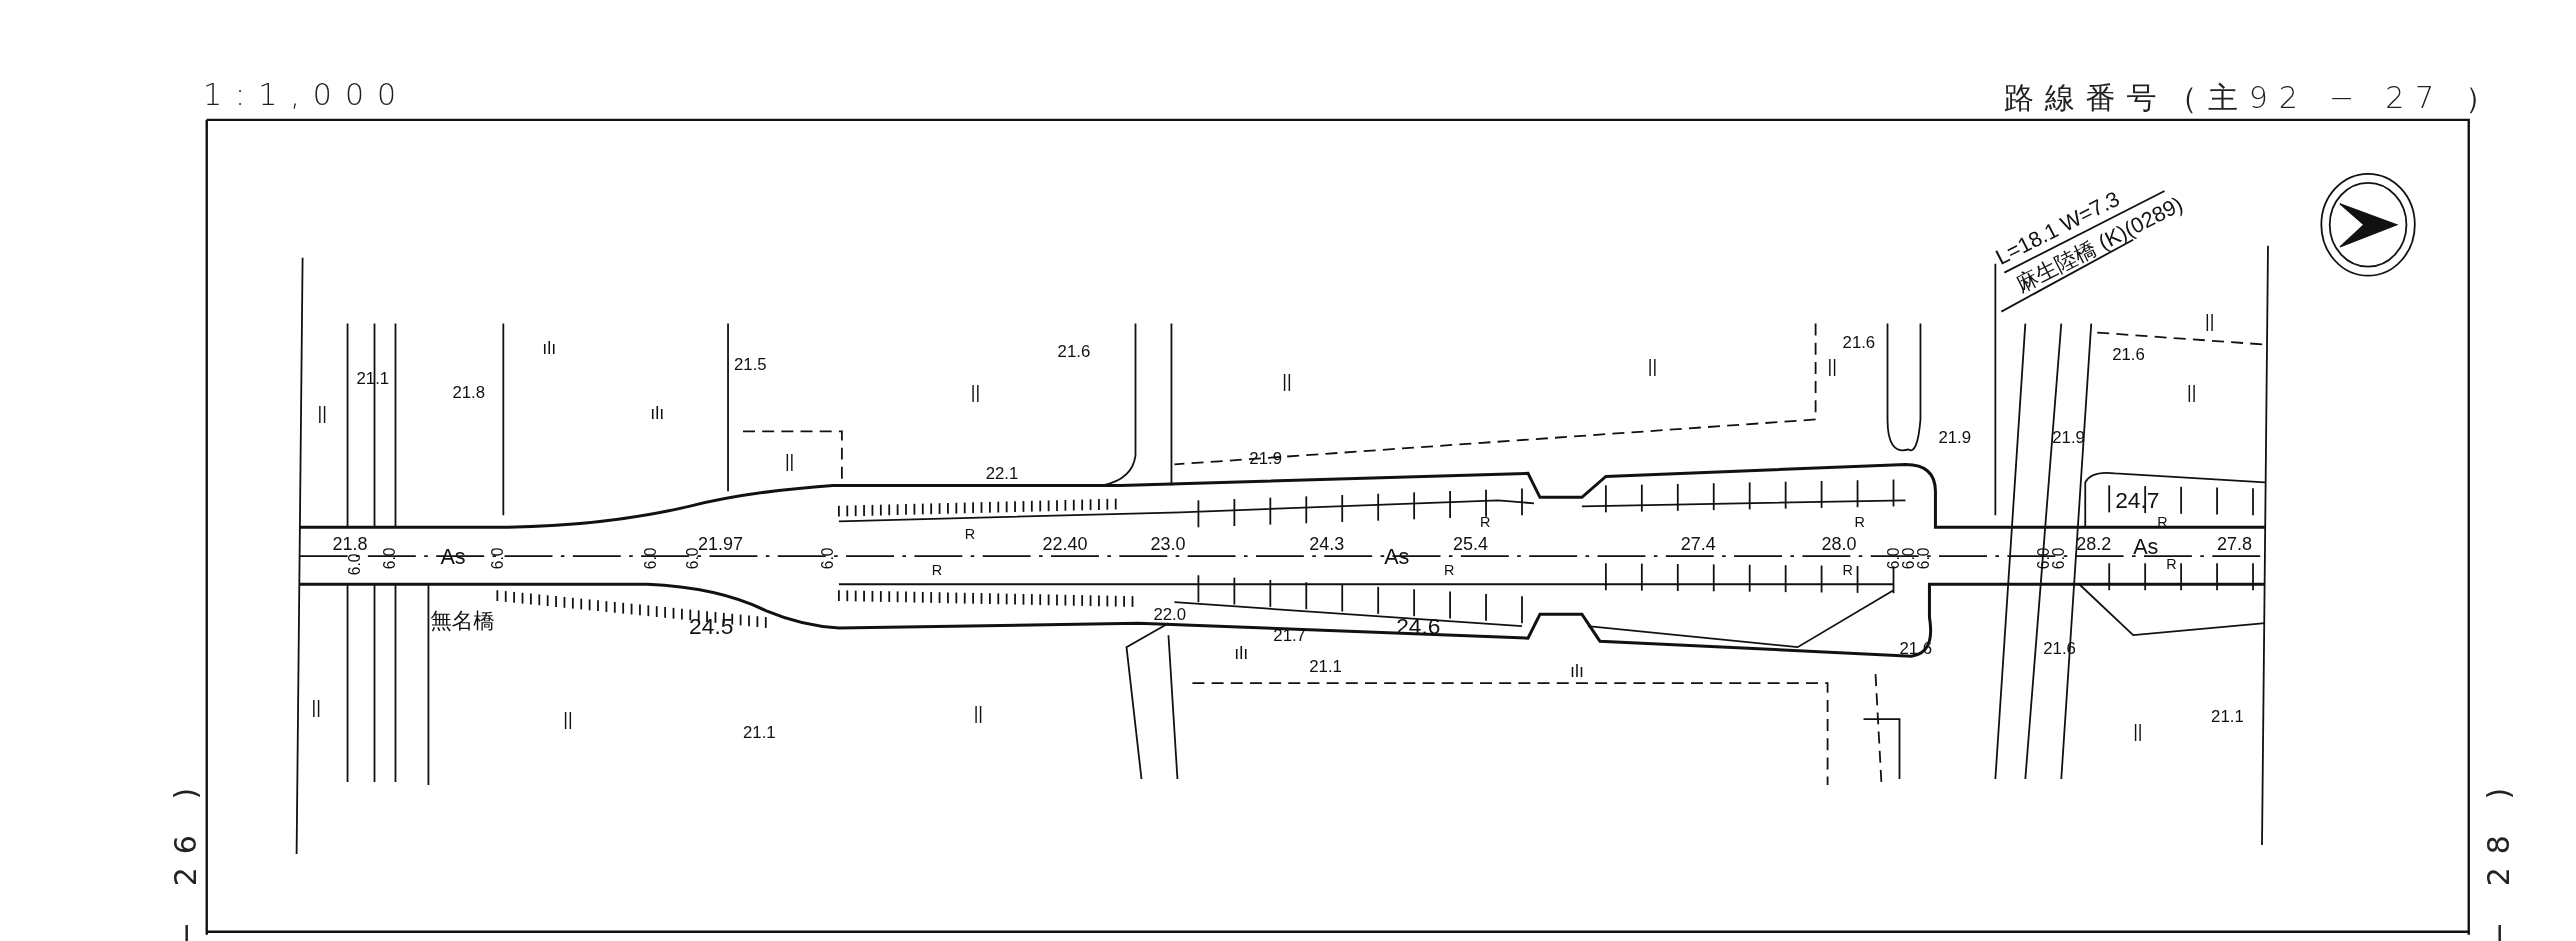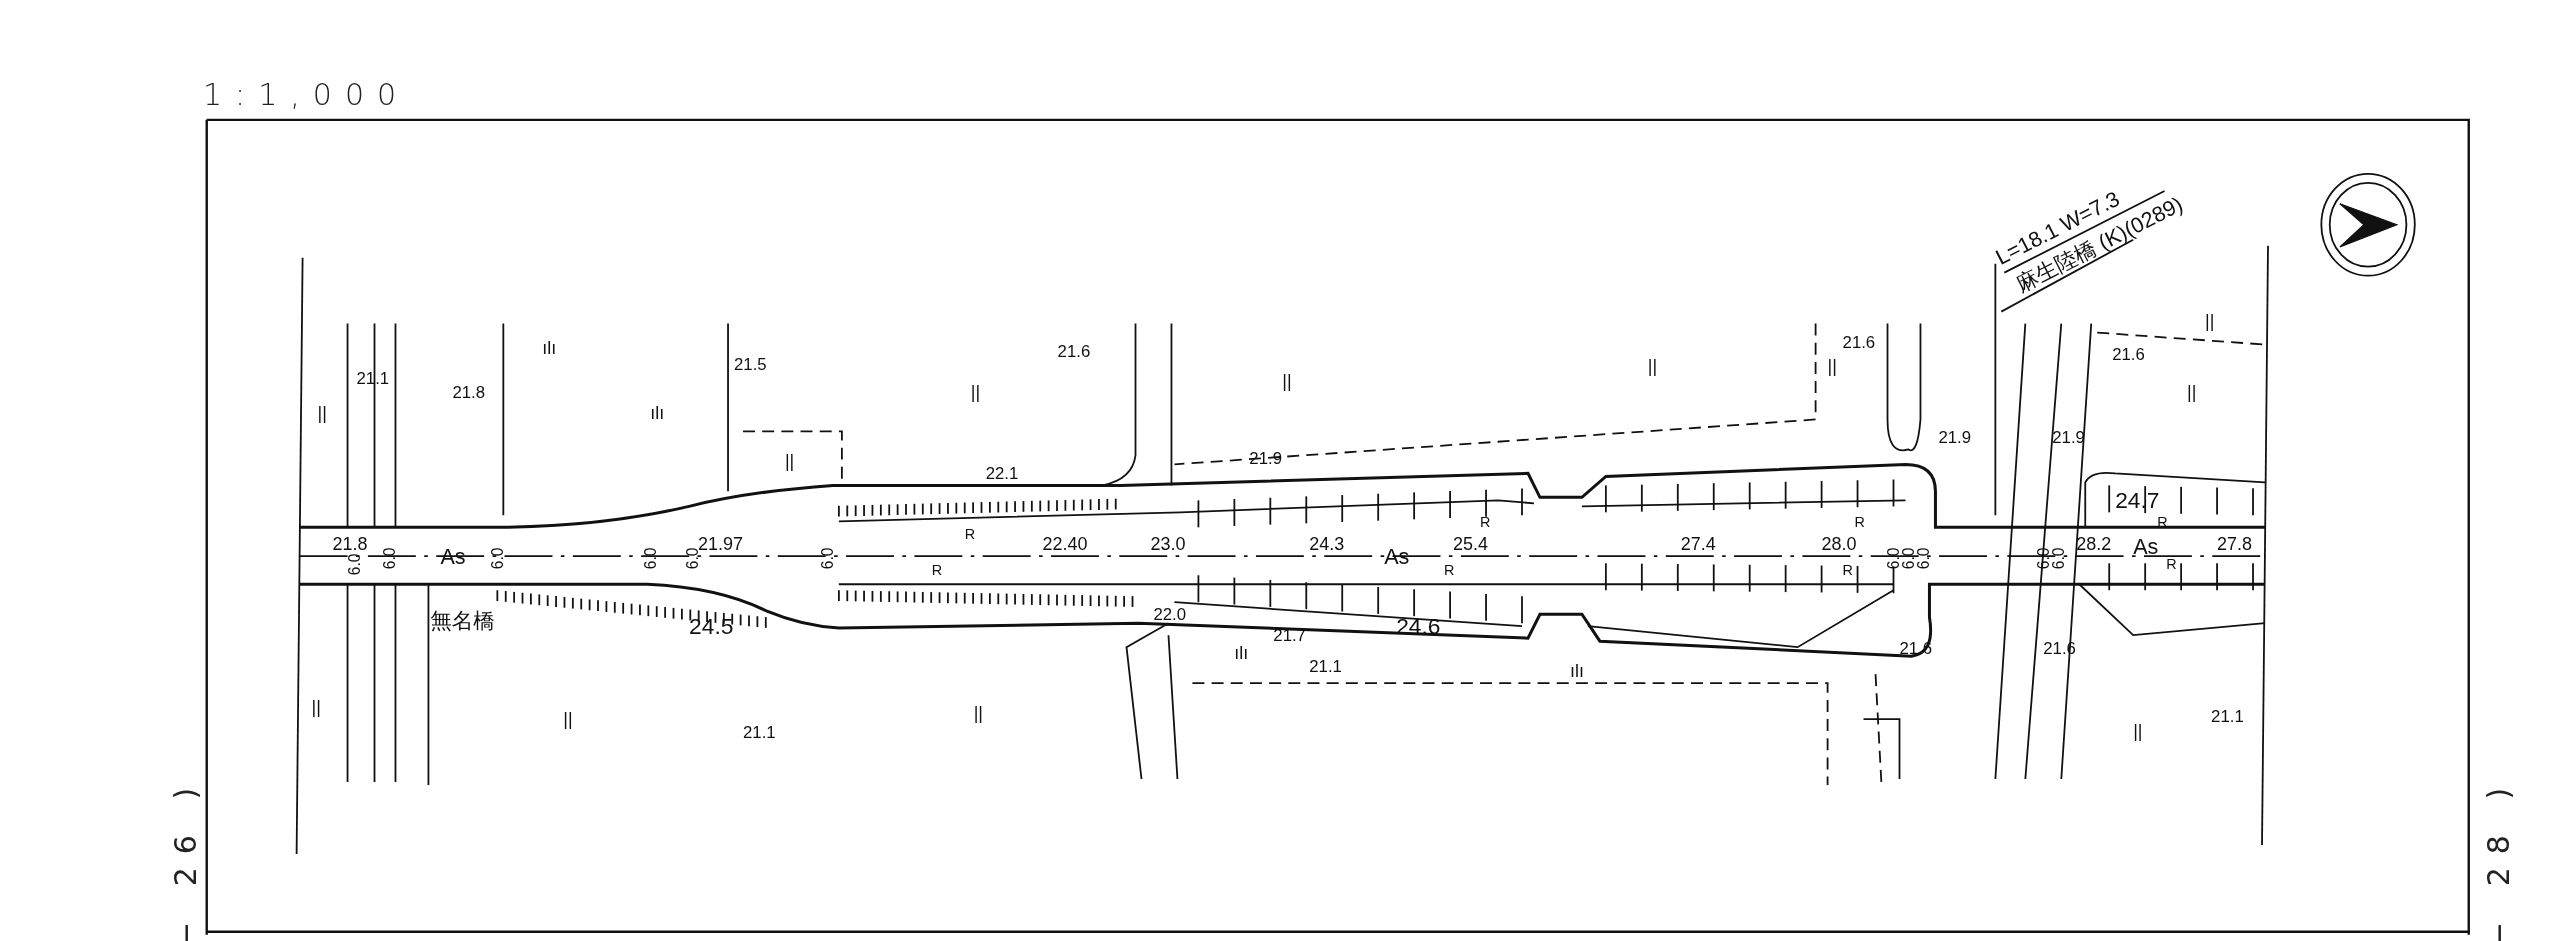--- a/index.html
+++ b/index.html
@@ -15,20 +15,21 @@
   #side-left  { left: 168px; top: 947px; transform: rotate(-90deg); }
   #side-right { left: 2481px; top: 947px; transform: rotate(-90deg); }
   svg text { font-family: "Liberation Sans", sans-serif; fill: #111; }
 </style>
 </head>
 <body>
 
 <div id="sheet">
 
   <div id="scale" class="hdr">1:1,000</div>
+  <div id="route" class="hdr">路線番号（主92 − 27 ）</div>
 
   <div id="side-left" class="side">− 26 )</div>
   <div id="side-right" class="side">− 28 )</div>
 
   <svg width="2576" height="942" viewBox="0 0 4299 1572" style="position:absolute;left:0;top:0">
     <g fill="none" stroke="#111">
 
       <path d="M345 200 H4120 V1560 M345 200 V1560 M345 1555 H4120" stroke-width="4"></path>
 
       <line x1="505" y1="430" x2="495" y2="1425" stroke-width="3"></line>

